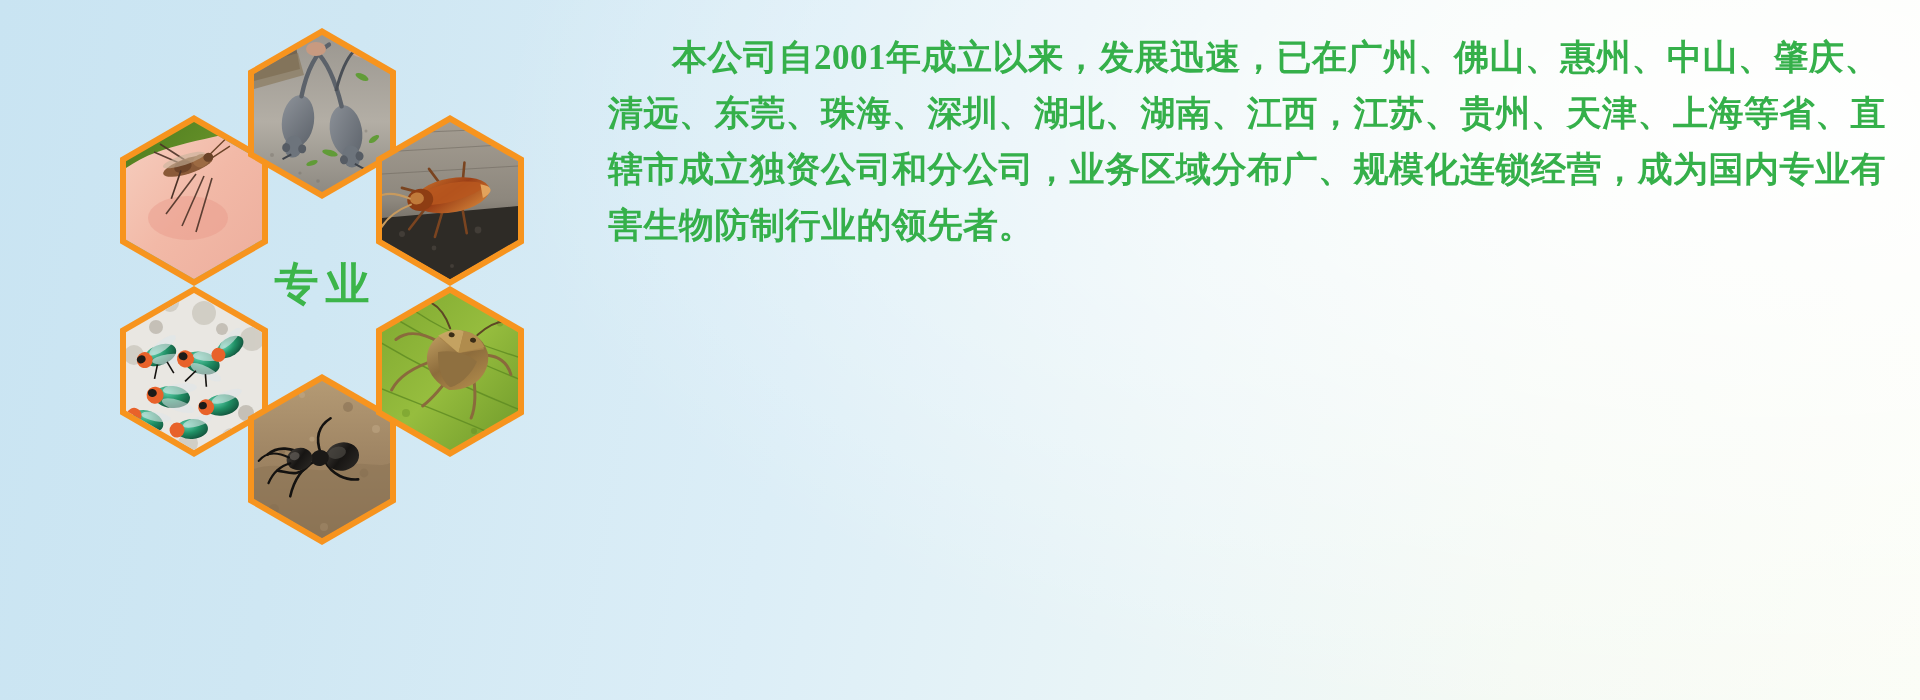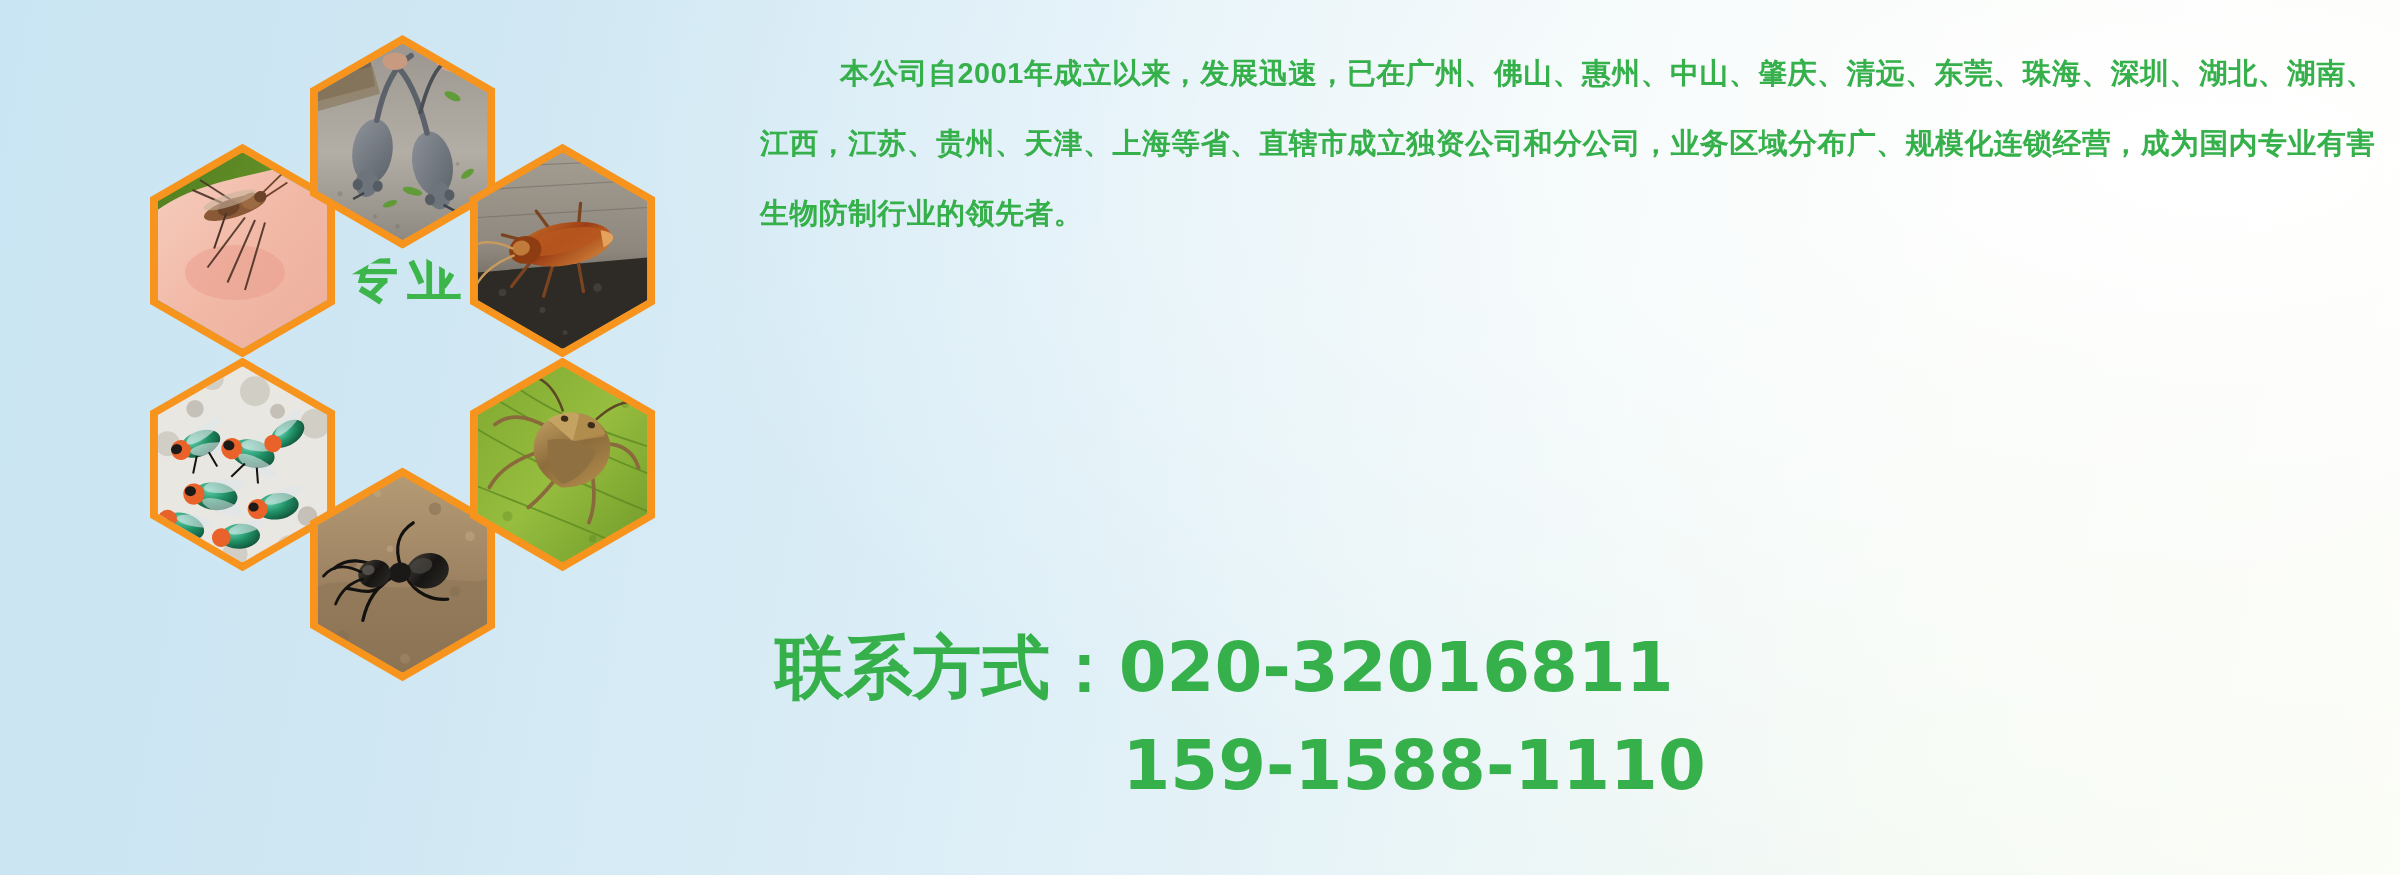--- a/index.html
+++ b/index.html
@@ -30,36 +30,36 @@
     overflow:hidden;
   }
   .hexart{position:absolute;inset:0;}
 
   
   .hexcenter{
     position:absolute;width:152px;height:176px;
     -webkit-clip-path:polygon(50% 0%,100% 25%,100% 75%,50% 100%,0% 75%,0% 25%);
     clip-path:polygon(50% 0%,100% 25%,100% 75%,50% 100%,0% 75%,0% 25%);
     background:transparent;
-    display:flex;flex-direction:column;align-items:center;justify-content:flex-start;gap:28px;
+    display:flex;flex-direction:column;align-items:center;justify-content:center;gap:28px;
   }
   .hexcenter .cline{
     color:#3cb54a;font-weight:bold;font-size:44px;line-height:1.18;
     letter-spacing:7px;text-indent:7px;
     font-family:"DejaVu Sans","Liberation Sans",sans-serif;
     white-space:nowrap;
   }
 
   
   #body-copy{
     position:absolute;left:608px;top:30px;width:1300px;
     color:#35b04a;font-weight:bold;
-    font-size:23px;line-height:56px;
+    font-size:35px;line-height:56px;
     letter-spacing:.5px;
-    font-family:Liberation Sans, sans-serif;
+    font-family:Liberation Serif, serif;
   }
   #body-copy p{margin:0;text-indent:64px;}
 
   #contact{
     position:absolute;left:620px;top:495px;width:1300px;
     color:#35b04a;font-weight:bold;
     font-family:"DejaVu Sans","Liberation Sans",sans-serif;
   }
   #contact .row{font-size:55px;line-height:78px;white-space:nowrap;}
   #contact .row2{padding-left:278px;}
@@ -411,18 +411,14 @@
     <div class="hexcenter" style="left:148px;top:184px;">
       <div class="cline">专业</div>
     </div>
 
   </div>
 
   <div id="body-copy">
     <p>本公司自2001年成立以来，发展迅速，已在广州、佛山、惠州、中山、肇庆、清远、东莞、珠海、深圳、湖北、湖南、江西，江苏、贵州、天津、上海等省、直辖市成立独资公司和分公司，业务区域分布广、规模化连锁经营，成为国内专业有害生物防制行业的领先者。</p>
   </div>
 
-  <div id="contact">
-    <div class="row row1">联系方式：020-32016811</div>
-    <div class="row row2">159-1588-1110</div>
-  </div>
 
 </div>
 
 </body></html>

